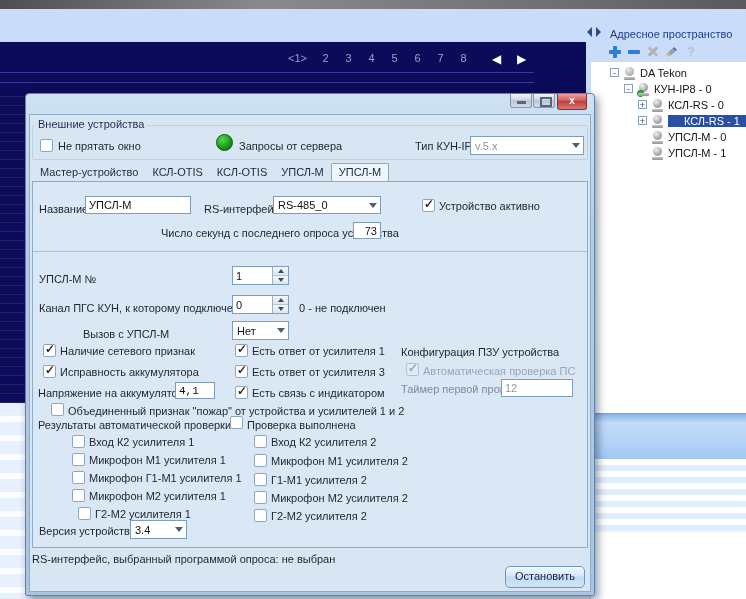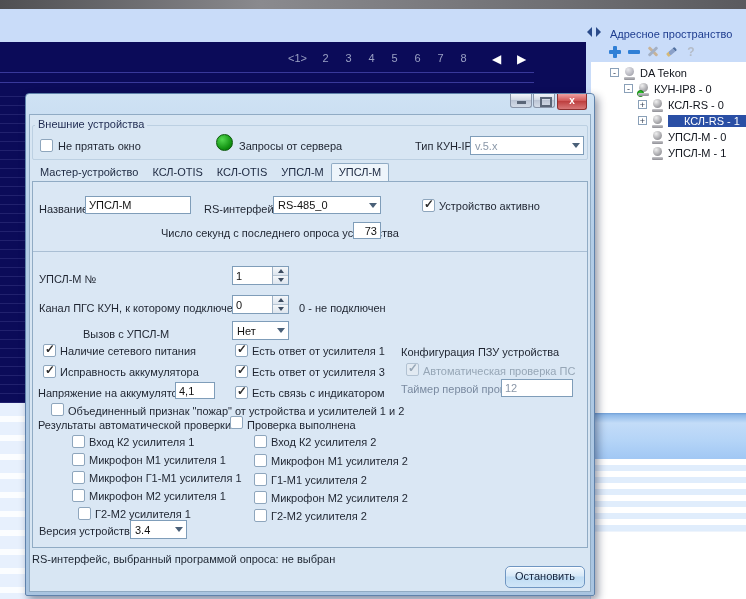--- a/index.html
+++ b/index.html
@@ -245,25 +245,25 @@
         </div>
         <span class="lbl" style="left:266px;top:120px;">0 - не подключен</span>
 
         <span class="lbl" style="left:6px;top:146px;margin-left:44px;">Вызов с УПСЛ-М</span>
         <div class="dd" style="left:199px;top:139px;width:57px;height:19px;">
           <span class="dtext">Нет</span>
             <span class="darr"></span>
         </div>
 
         <span class="cb checked" style="left:10px;top:162px;"></span>
-        <span class="lbl" style="left:27px;top:163px;">Наличие сетевого питания</span>
+        <span class="lbl" style="left:27px;top:163px;">Наличие сетевого признак</span>
         <span class="cb checked" style="left:10px;top:183px;"></span>
         <span class="lbl" style="left:27px;top:184px;">Исправность аккумулятора</span>
         <span class="lbl" style="left:5px;top:205px;">Напряжение на аккумуляторе</span>
-        <input class="fld" style="left: 142px; top: 200px; width: 40px; height: 17px;" readonly="" value="4,1">
+        <input class="fld" style="left: 142px; top: 200px; width: 40px; height: 17px; font-family: Liberation Mono, monospace;" readonly="" value="4,1">
 
         <span class="cb checked" style="left:202px;top:162px;"></span>
         <span class="lbl" style="left:219px;top:163px;">Есть ответ от усилителя 1</span>
         <span class="cb checked" style="left:202px;top:183px;"></span>
         <span class="lbl" style="left:219px;top:184px;">Есть ответ от усилителя 3</span>
         <span class="cb checked" style="left:202px;top:204px;"></span>
         <span class="lbl" style="left:219px;top:205px;">Есть связь с индикатором</span>
 
         <span class="lbl" style="left:368px;top:164px;">Конфигурация ПЗУ устройства</span>
         <span class="cb checked disabled" style="left:373px;top:181px;"></span>

